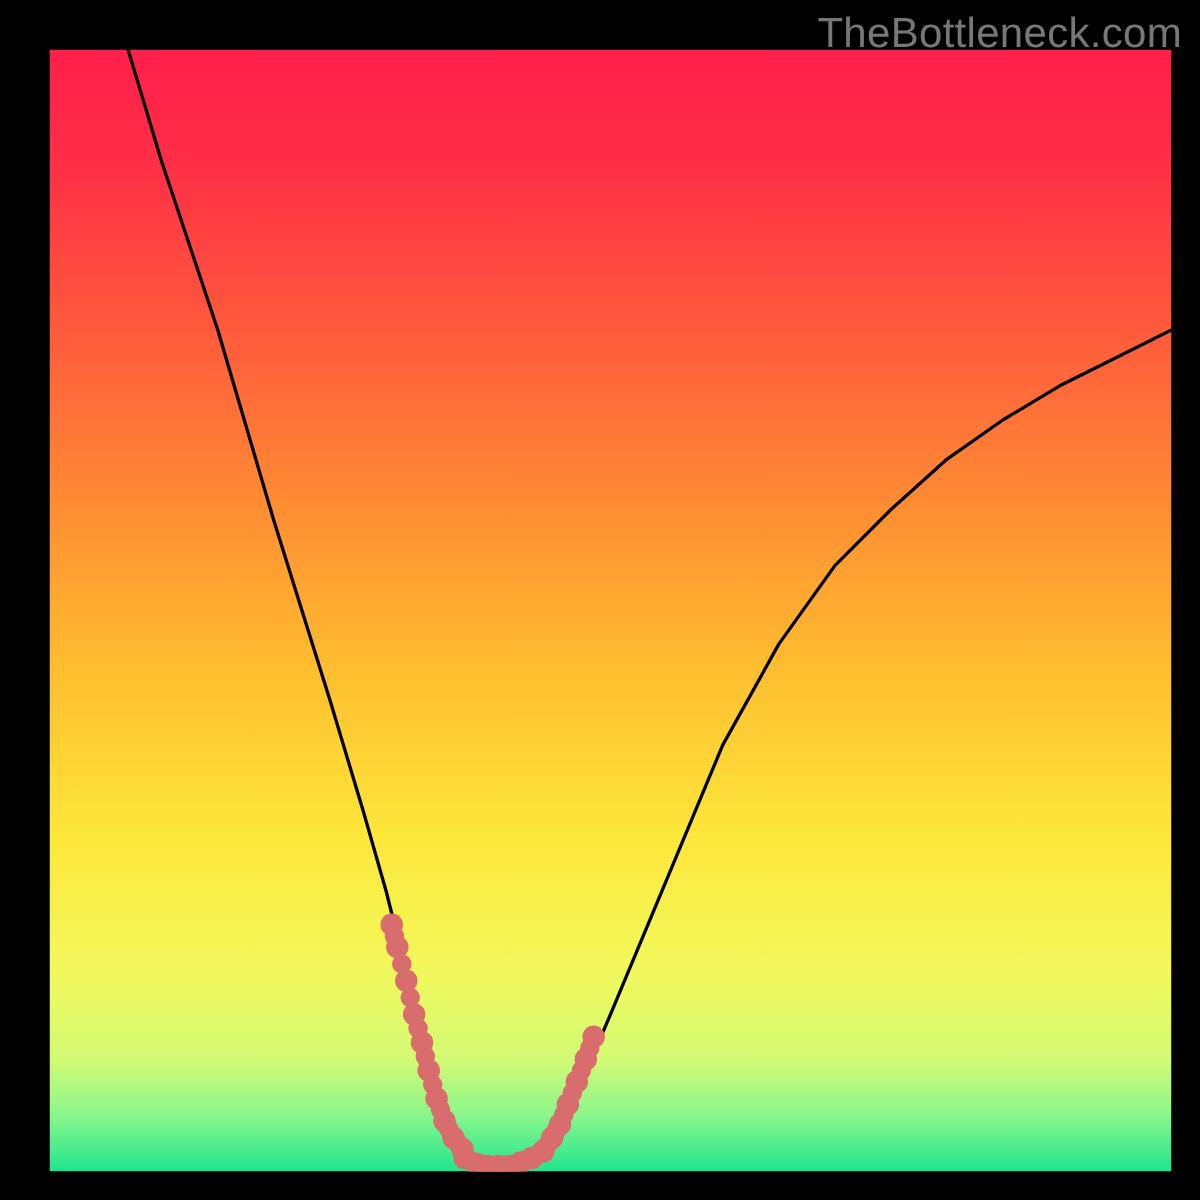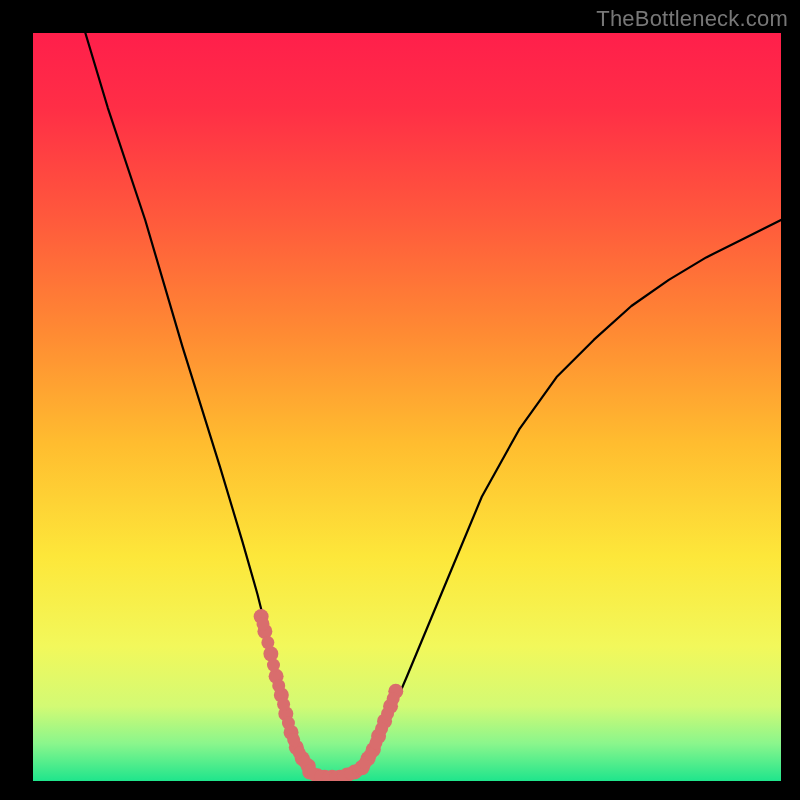--- a/index.html
+++ b/index.html
@@ -9,21 +9,21 @@
     height: 800px;
     background: #000;
     position: relative;
     font-family: Arial, Helvetica, sans-serif;
   }
   .watermark {
     position: absolute;
     top: 6px;
     right: 12px;
     color: #777;
-    font-size: 22px;
+    font-size: 28px;
     font-weight: 500;
     letter-spacing: 0.2px;
     z-index: 10;
   }
   .plot-area {
     position: absolute;
     left: 33px;
     top: 33px;
     width: 748px;
     height: 748px;

